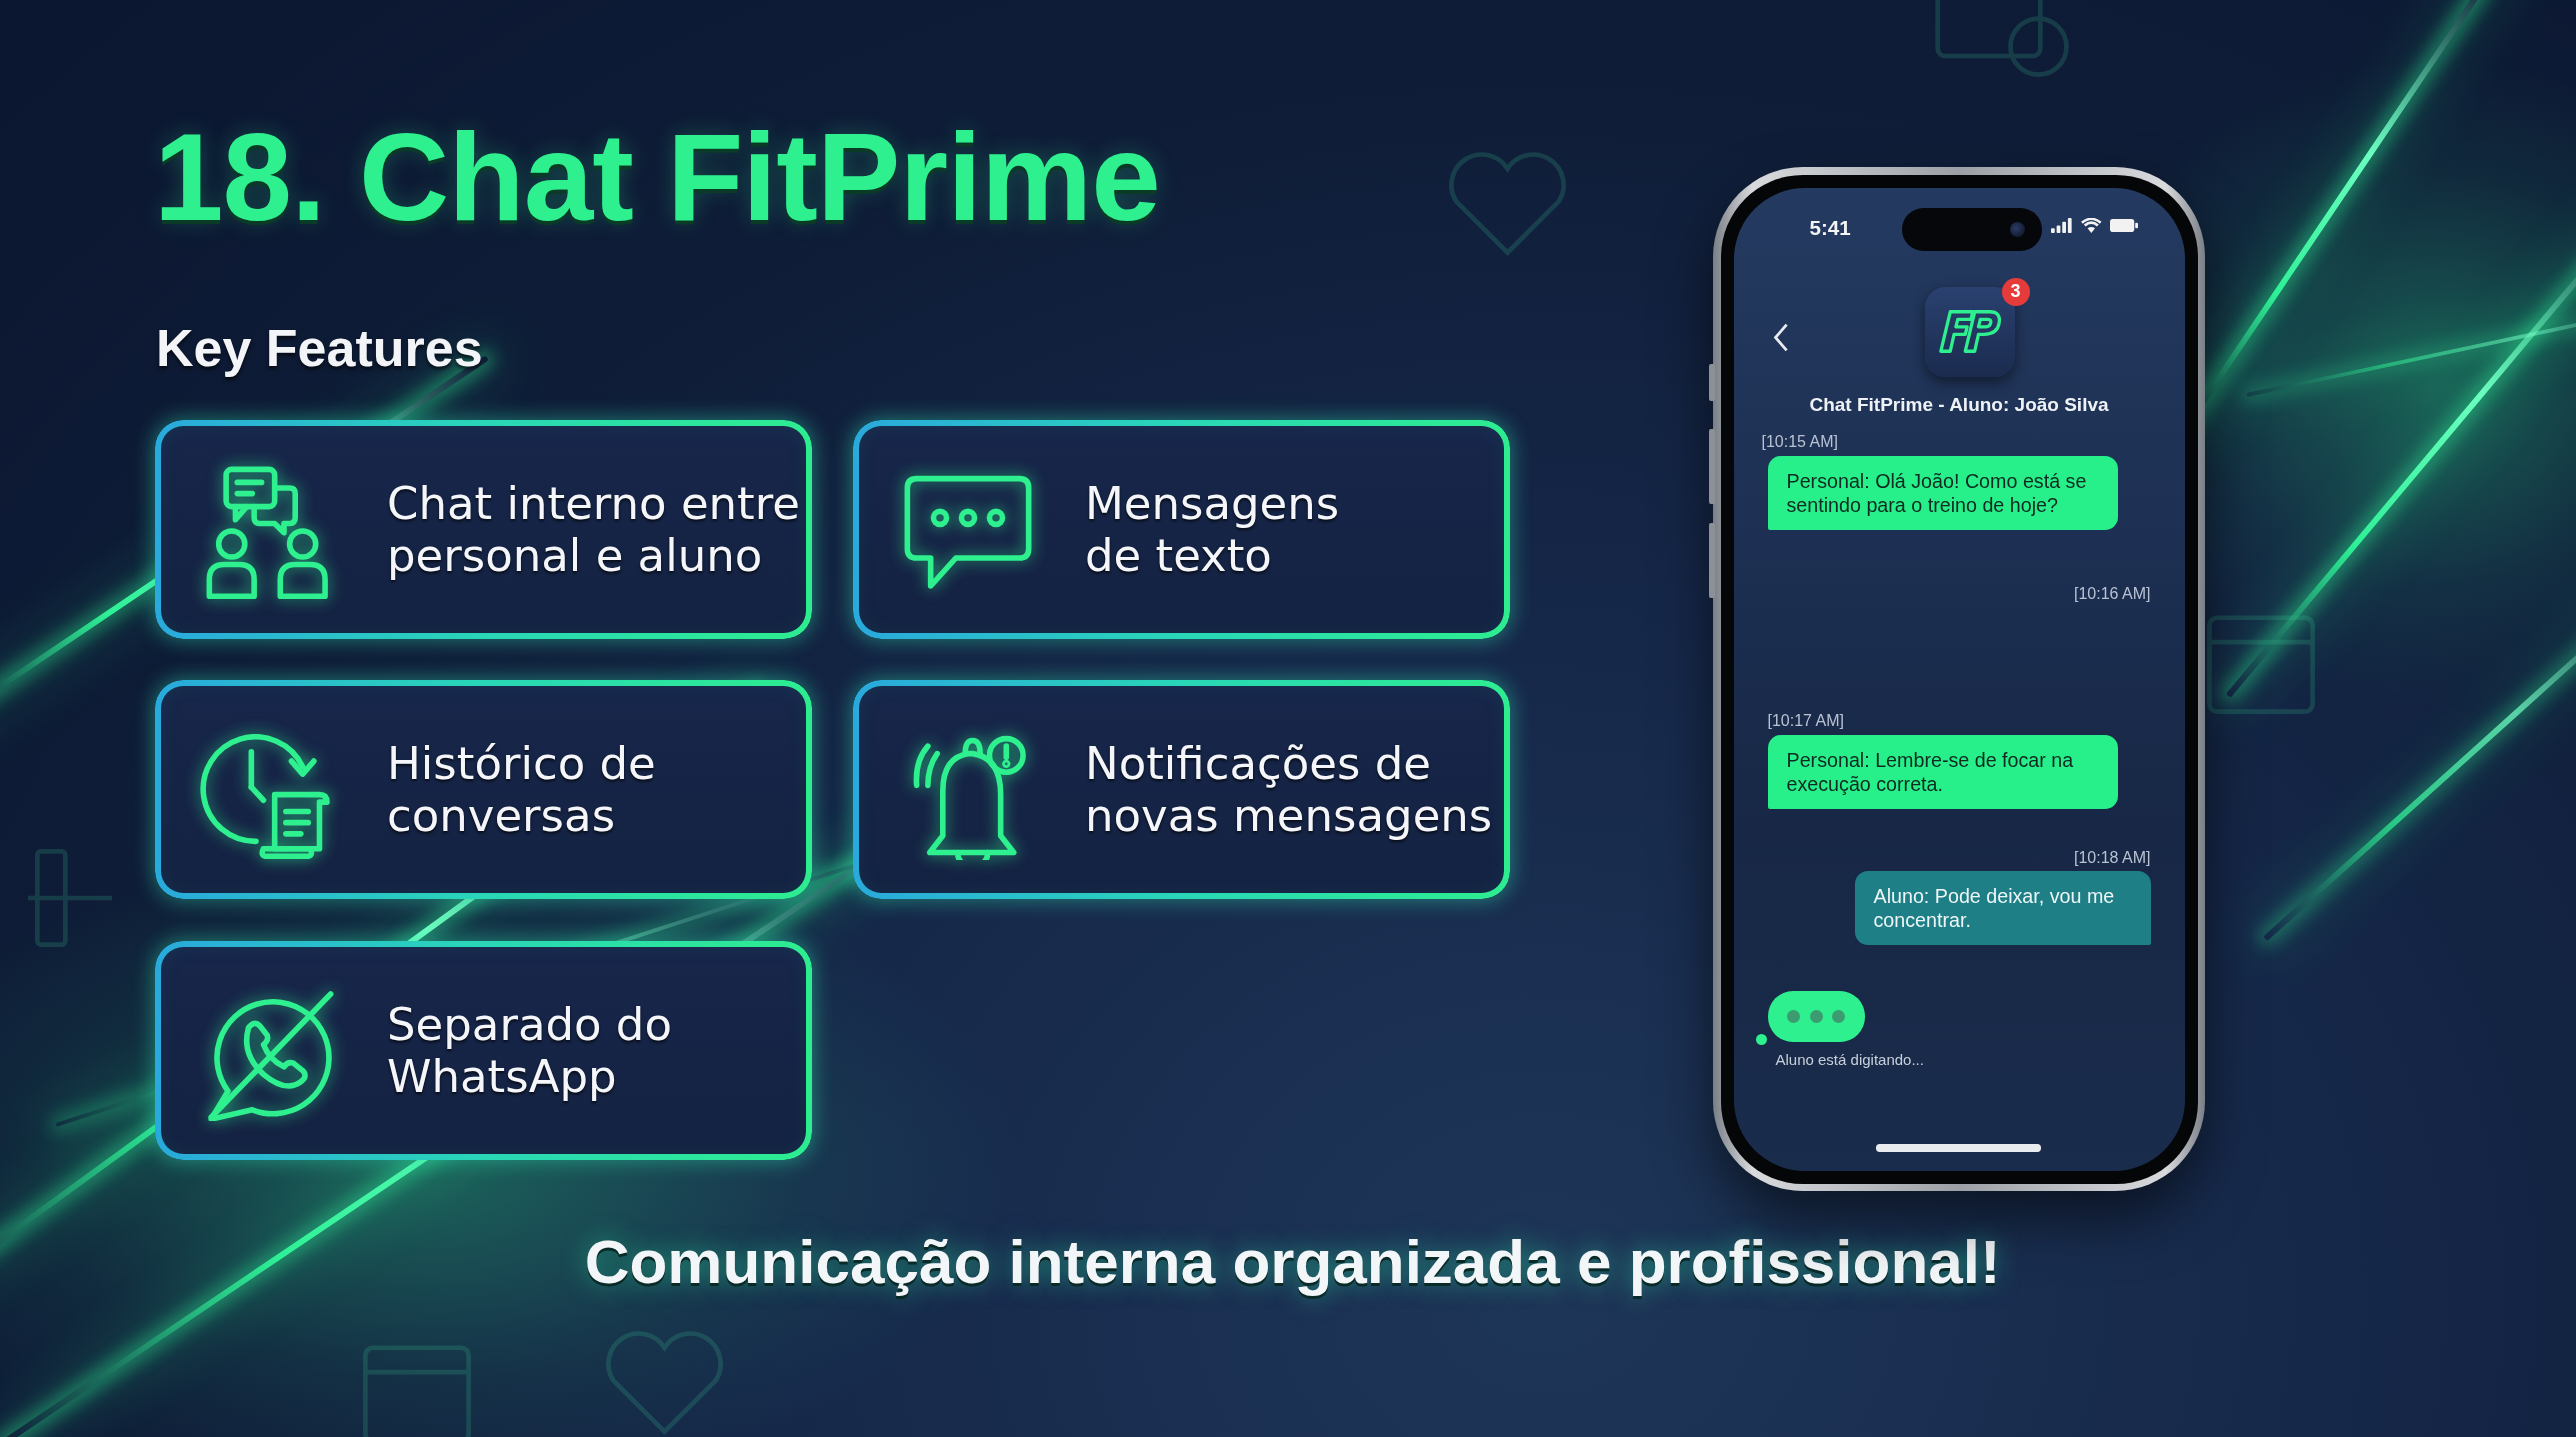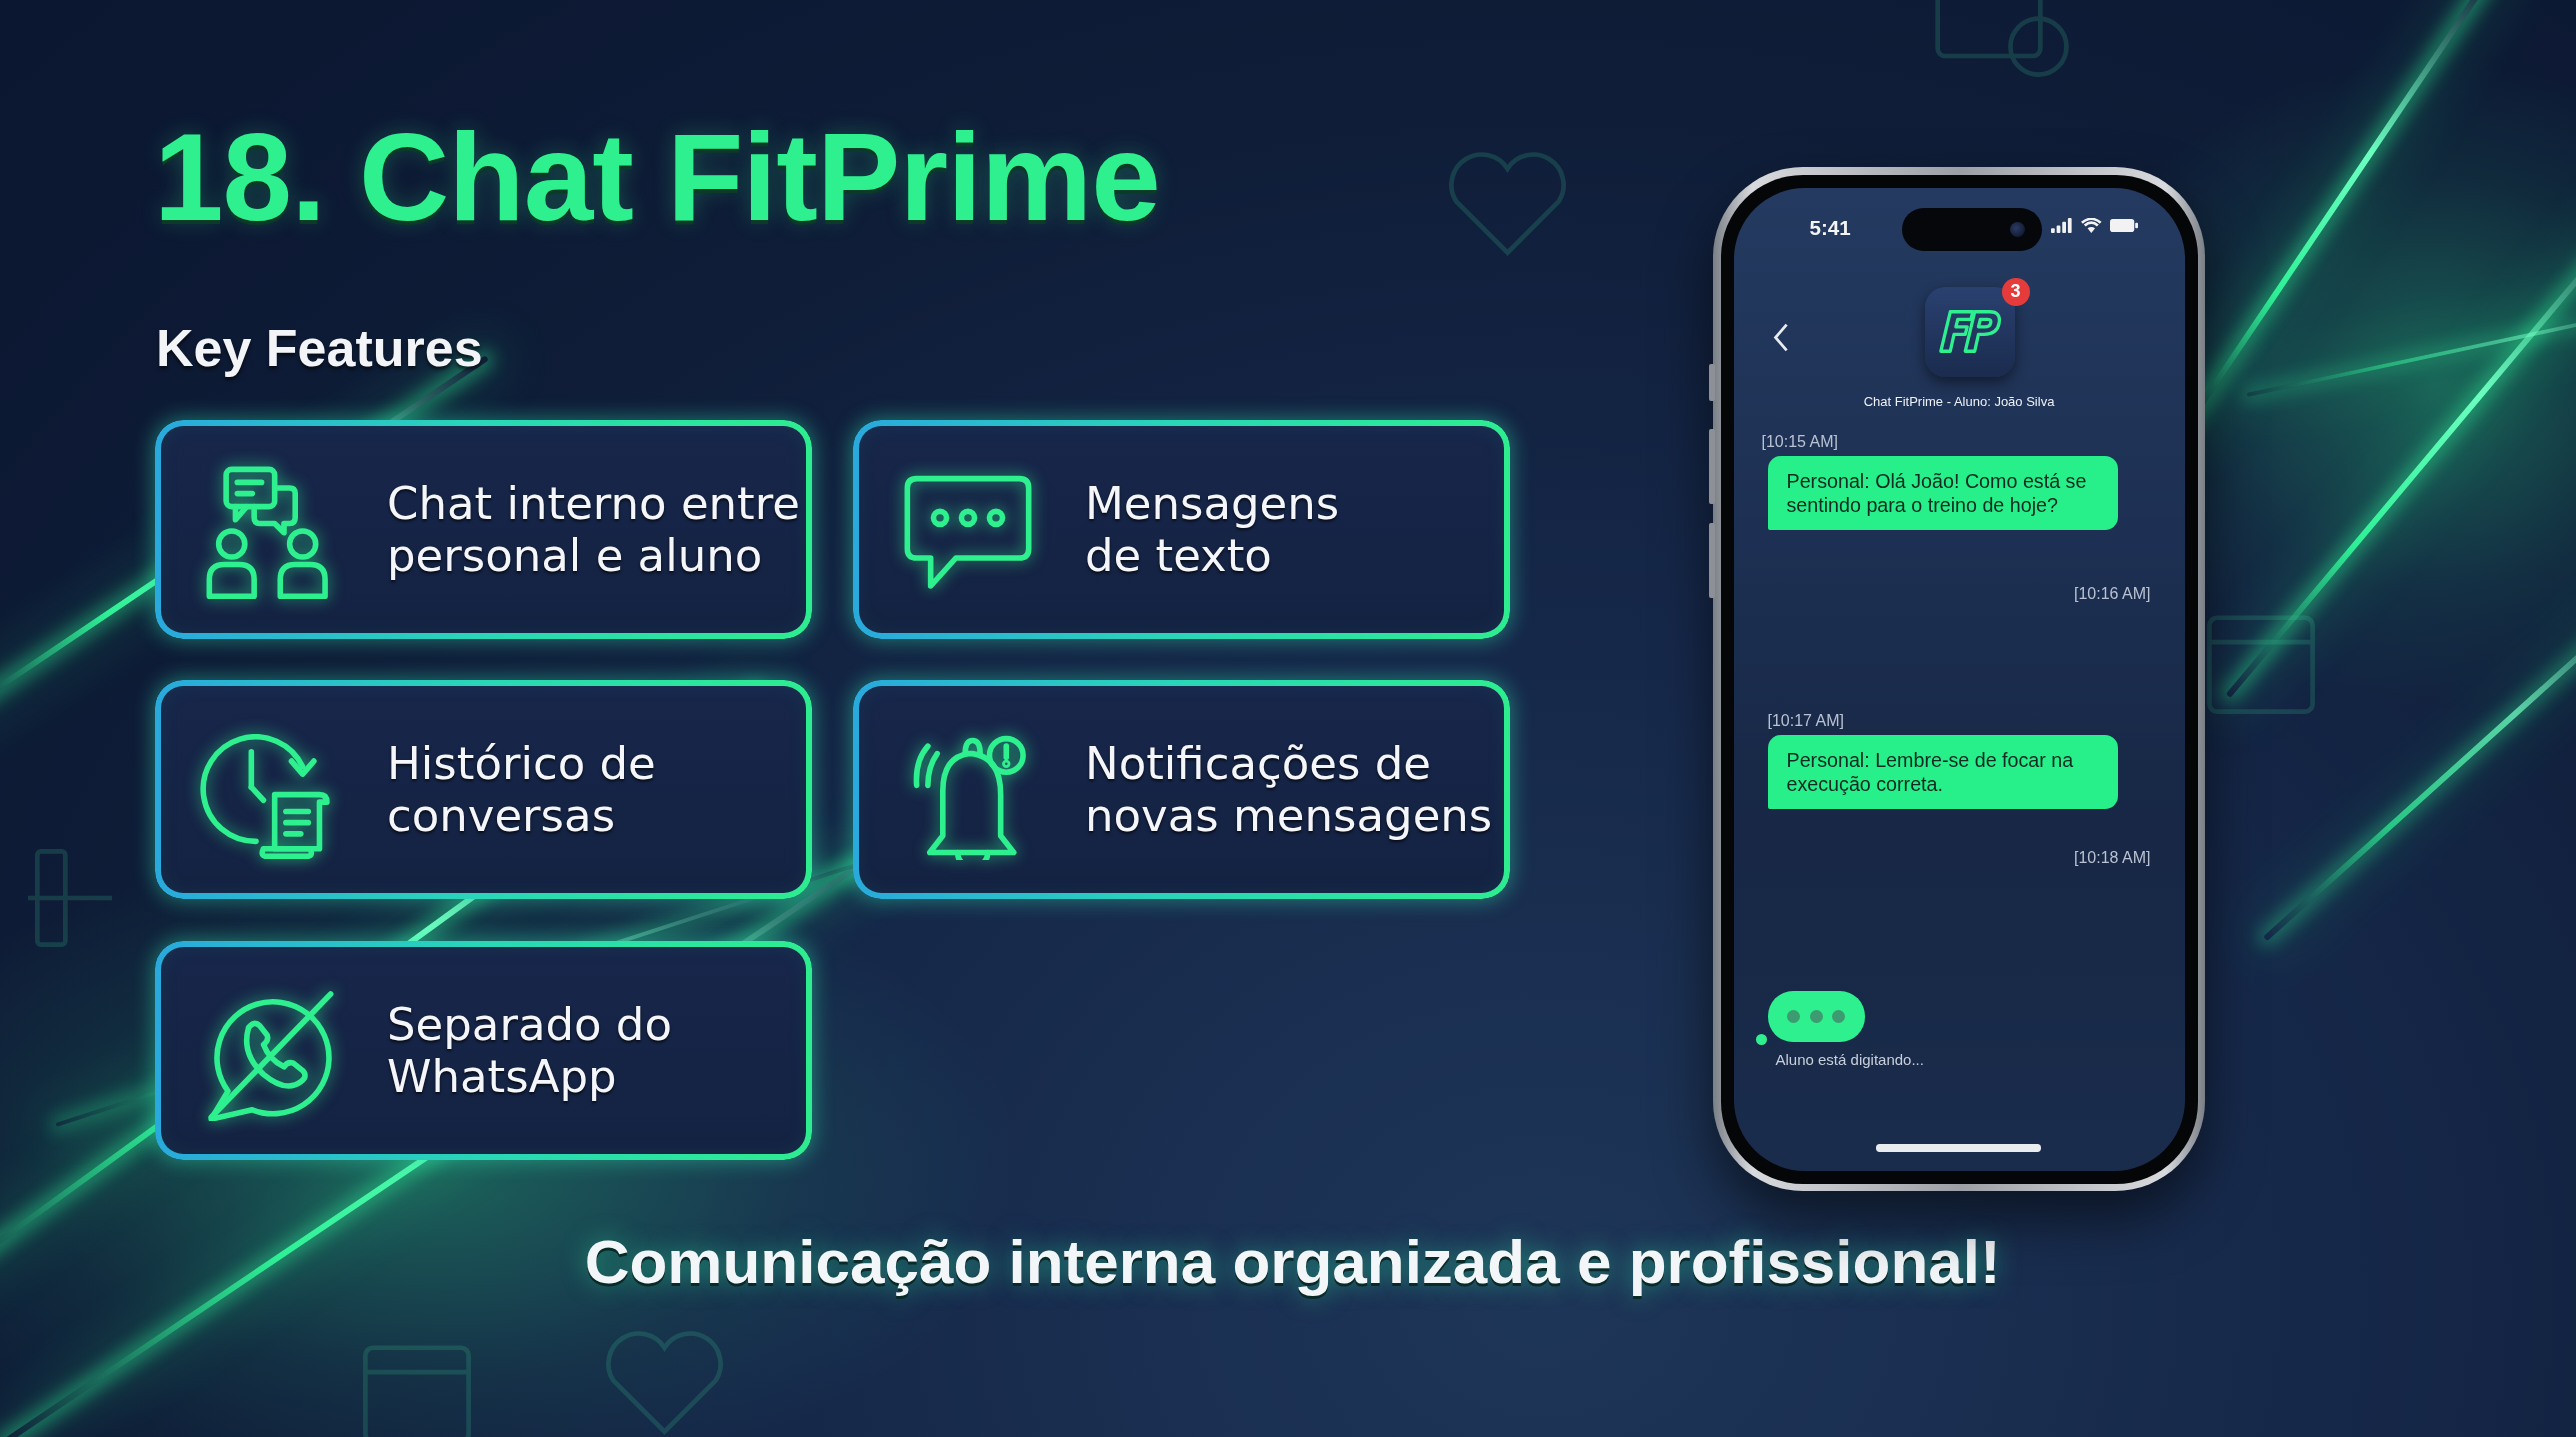--- a/index.html
+++ b/index.html
@@ -100,21 +100,21 @@
     display: flex; align-items: center; justify-content: center;
   }
   .app-icon svg { width: 66px; height: 47px; stroke: #2ef08e; fill: none; stroke-width: 3.5; stroke-linejoin: round; }
   .badge {
     position: absolute; left: 268px; top: 90px; width: 28px; height: 28px; border-radius: 50%;
     background: #e63b3b; color: #fff; font-size: 18px; font-weight: 700;
     display: flex; align-items: center; justify-content: center;
   }
   .chat-title {
     position: absolute; left: 0; right: 0; top: 206px; text-align: center;
-    font-size: 13px; font-weight: 400; color: #eef1f5;
+    font-size: 19px; font-weight: 700; color: #eef1f5;
   }
   .ts { position: absolute; font-size: 16px; color: #b9c2d2; }
   .bubble { position: absolute; font-size: 19.7px; line-height: 24px; padding: 13px 19px; border-radius: 13px; }
   .bubble b { font-weight: 400; }
   .b-personal { left: 34px; width: 350px; background: #27ef8a; color: #0f2a20; border-bottom-left-radius: 1.9px; }
   .b-aluno { right: 34px; width: 296px; background: #1f7f86; color: #eef6f7; border-bottom-right-radius: 1.9px; }
 
   .typing {
     position: absolute; left: 34px; top: 803px; width: 97px; height: 51px; border-radius: 25px;
     background: #2ef08e; display: flex; align-items: center; justify-content: center; gap: 9.4px;
@@ -322,20 +322,23 @@
       </div>
 
       <div class="ts" style="right:34px; top:397px;">[10:16 AM]</div>
 
       <div class="ts" style="left:34px; top:524px;">[10:17 AM]</div>
       <div class="bubble b-personal" style="top:547px;">
         <b>Personal:</b><span> Lembre-se de focar na execução correta.</span>
       </div>
 
       <div class="ts" style="right:34px; top:661px;">[10:18 AM]</div>
+      <div class="bubble b-aluno" style="top:683px;">
+        <b>Aluno:</b><span> Pode deixar, vou me concentrar.</span>
+      </div>
 
       <div class="typing">
           <span></span>
           <span></span>
           <span></span>
         </div>
       <div class="typing-tail"></div>
       <div class="typing-label">Aluno está digitando...</div>
 
 

